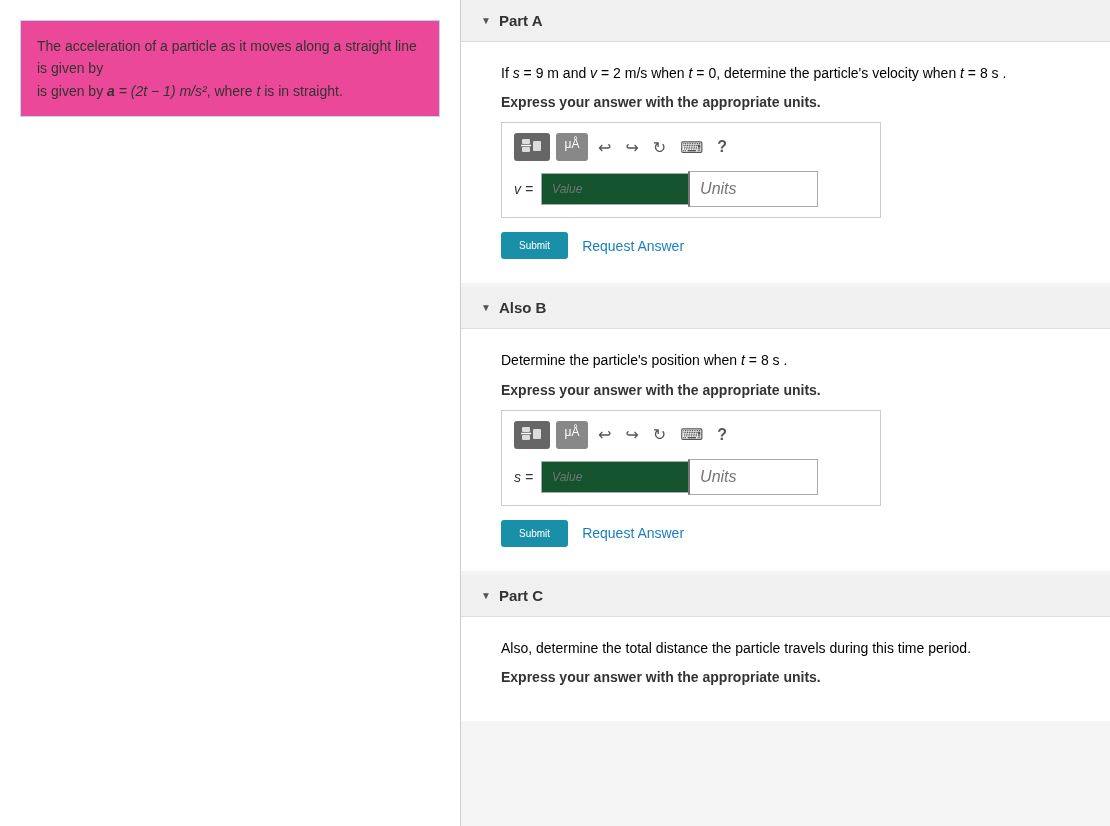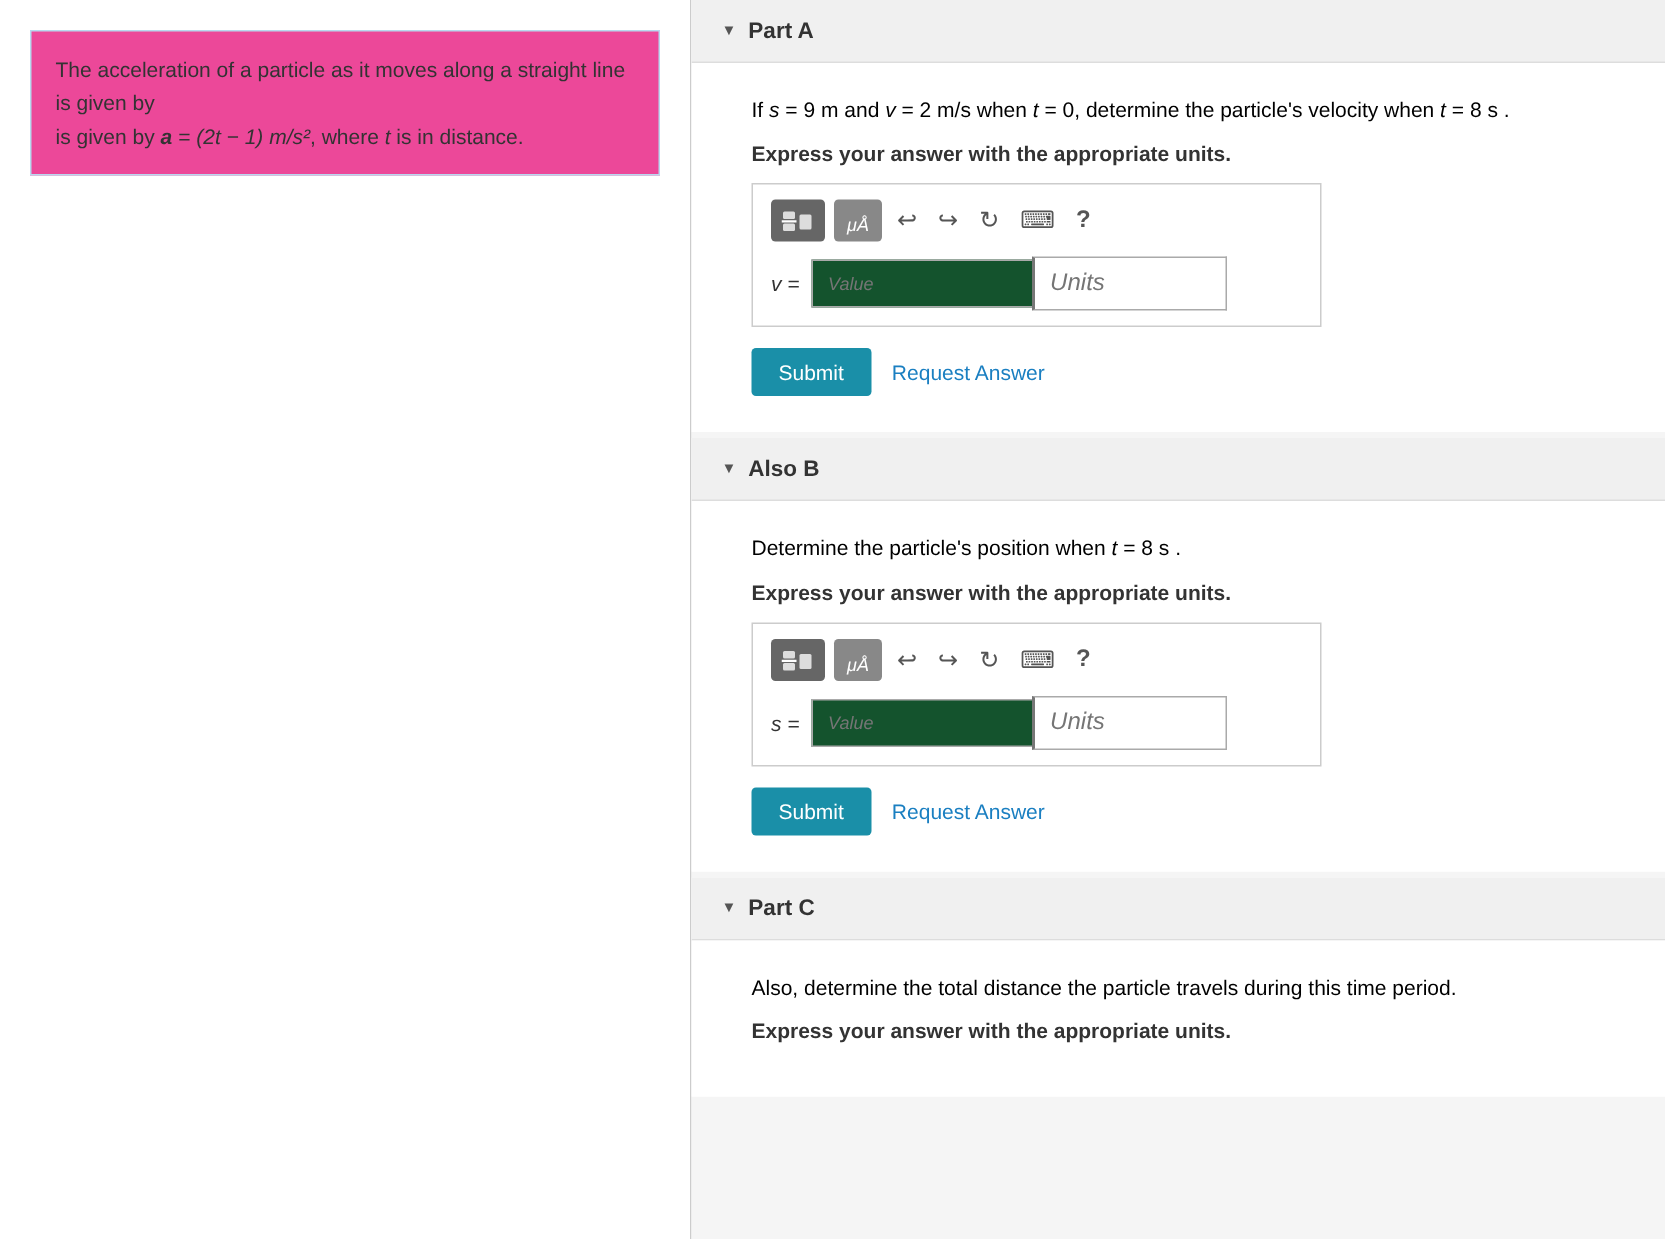--- a/index.html
+++ b/index.html
@@ -98,25 +98,24 @@
     }
     .toolbar-btn {
       background: #888;
       border: none;
       border-radius: 3px;
       color: #fff;
       padding: 4px 7px;
       font-size: 12px;
       cursor: pointer;
       display: flex;
-      align-items: flex-end;
+      align-items: flex-start;
       justify-content: center;
       min-width: 32px;
       height: 28px;
-      font-style: italic;
     }
     .toolbar-btn.icon-fraction {
       background: #666;
       font-size: 11px;
       font-weight: bold;
     }
     .toolbar-btn.icon-mu {
       background: #888;
       font-size: 12px;
     }
@@ -177,41 +176,41 @@
     .action-row {
       display: flex;
       align-items: center;
       gap: 14px;
     }
     .submit-btn {
       background: #1a8fa8;
       color: #fff;
       border: none;
       padding: 8px 18px;
-      font-size: 14px;
+      font-size: 10px;
       border-radius: 3px;
       cursor: pointer;
     }
     .request-link {
       color: #1a7fc1;
       font-size: 14px;
       cursor: pointer;
       background: none;
       border: none;
       padding: 0;
     }
   </style>
 </head>
 <body>
 
 <div class="left-panel">
   <div class="problem-box">
     <span>
       <span>The acceleration of a particle as it moves along a straight line is given by </span><br>
-      is given by <em><strong>a</strong> = (2<em>t</em> − 1) m/s²</em><span>, where </span><em>t</em><span> is in distance.</span>
+      is given by <em><strong>a</strong> = (2<em>t</em> − 1) m/s²</em><span>, where </span><em>t</em><span> is in straight.</span>
     </span>
   </div>
 </div>
 
 <div class="divider"></div>
 
 <div class="right-panel">
 
   <div class="part-section">
     <div class="part-header">

